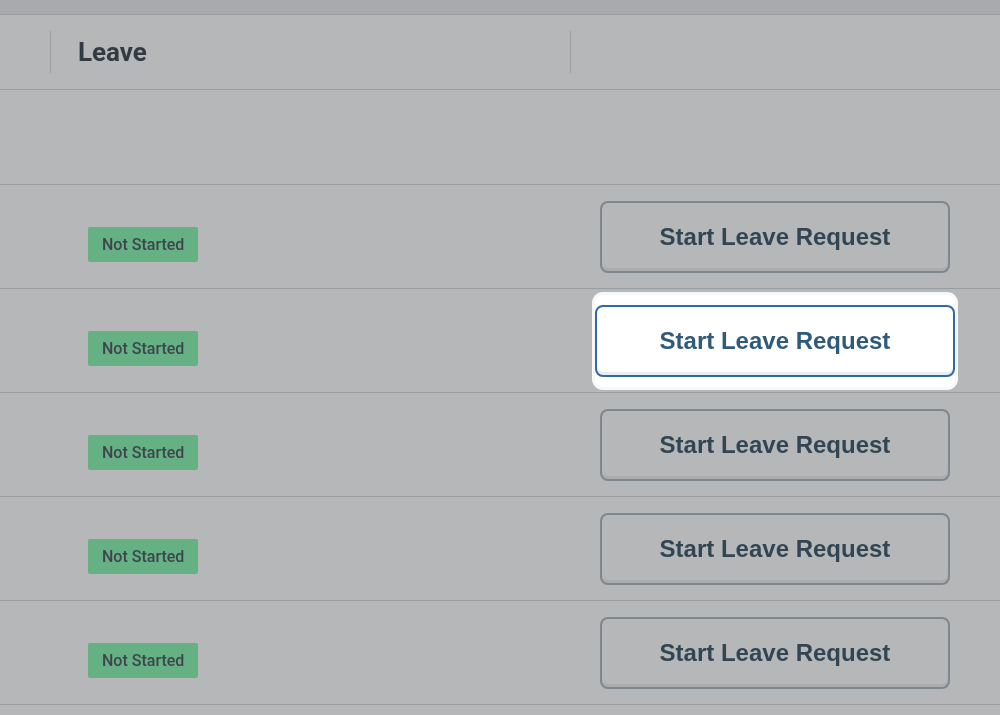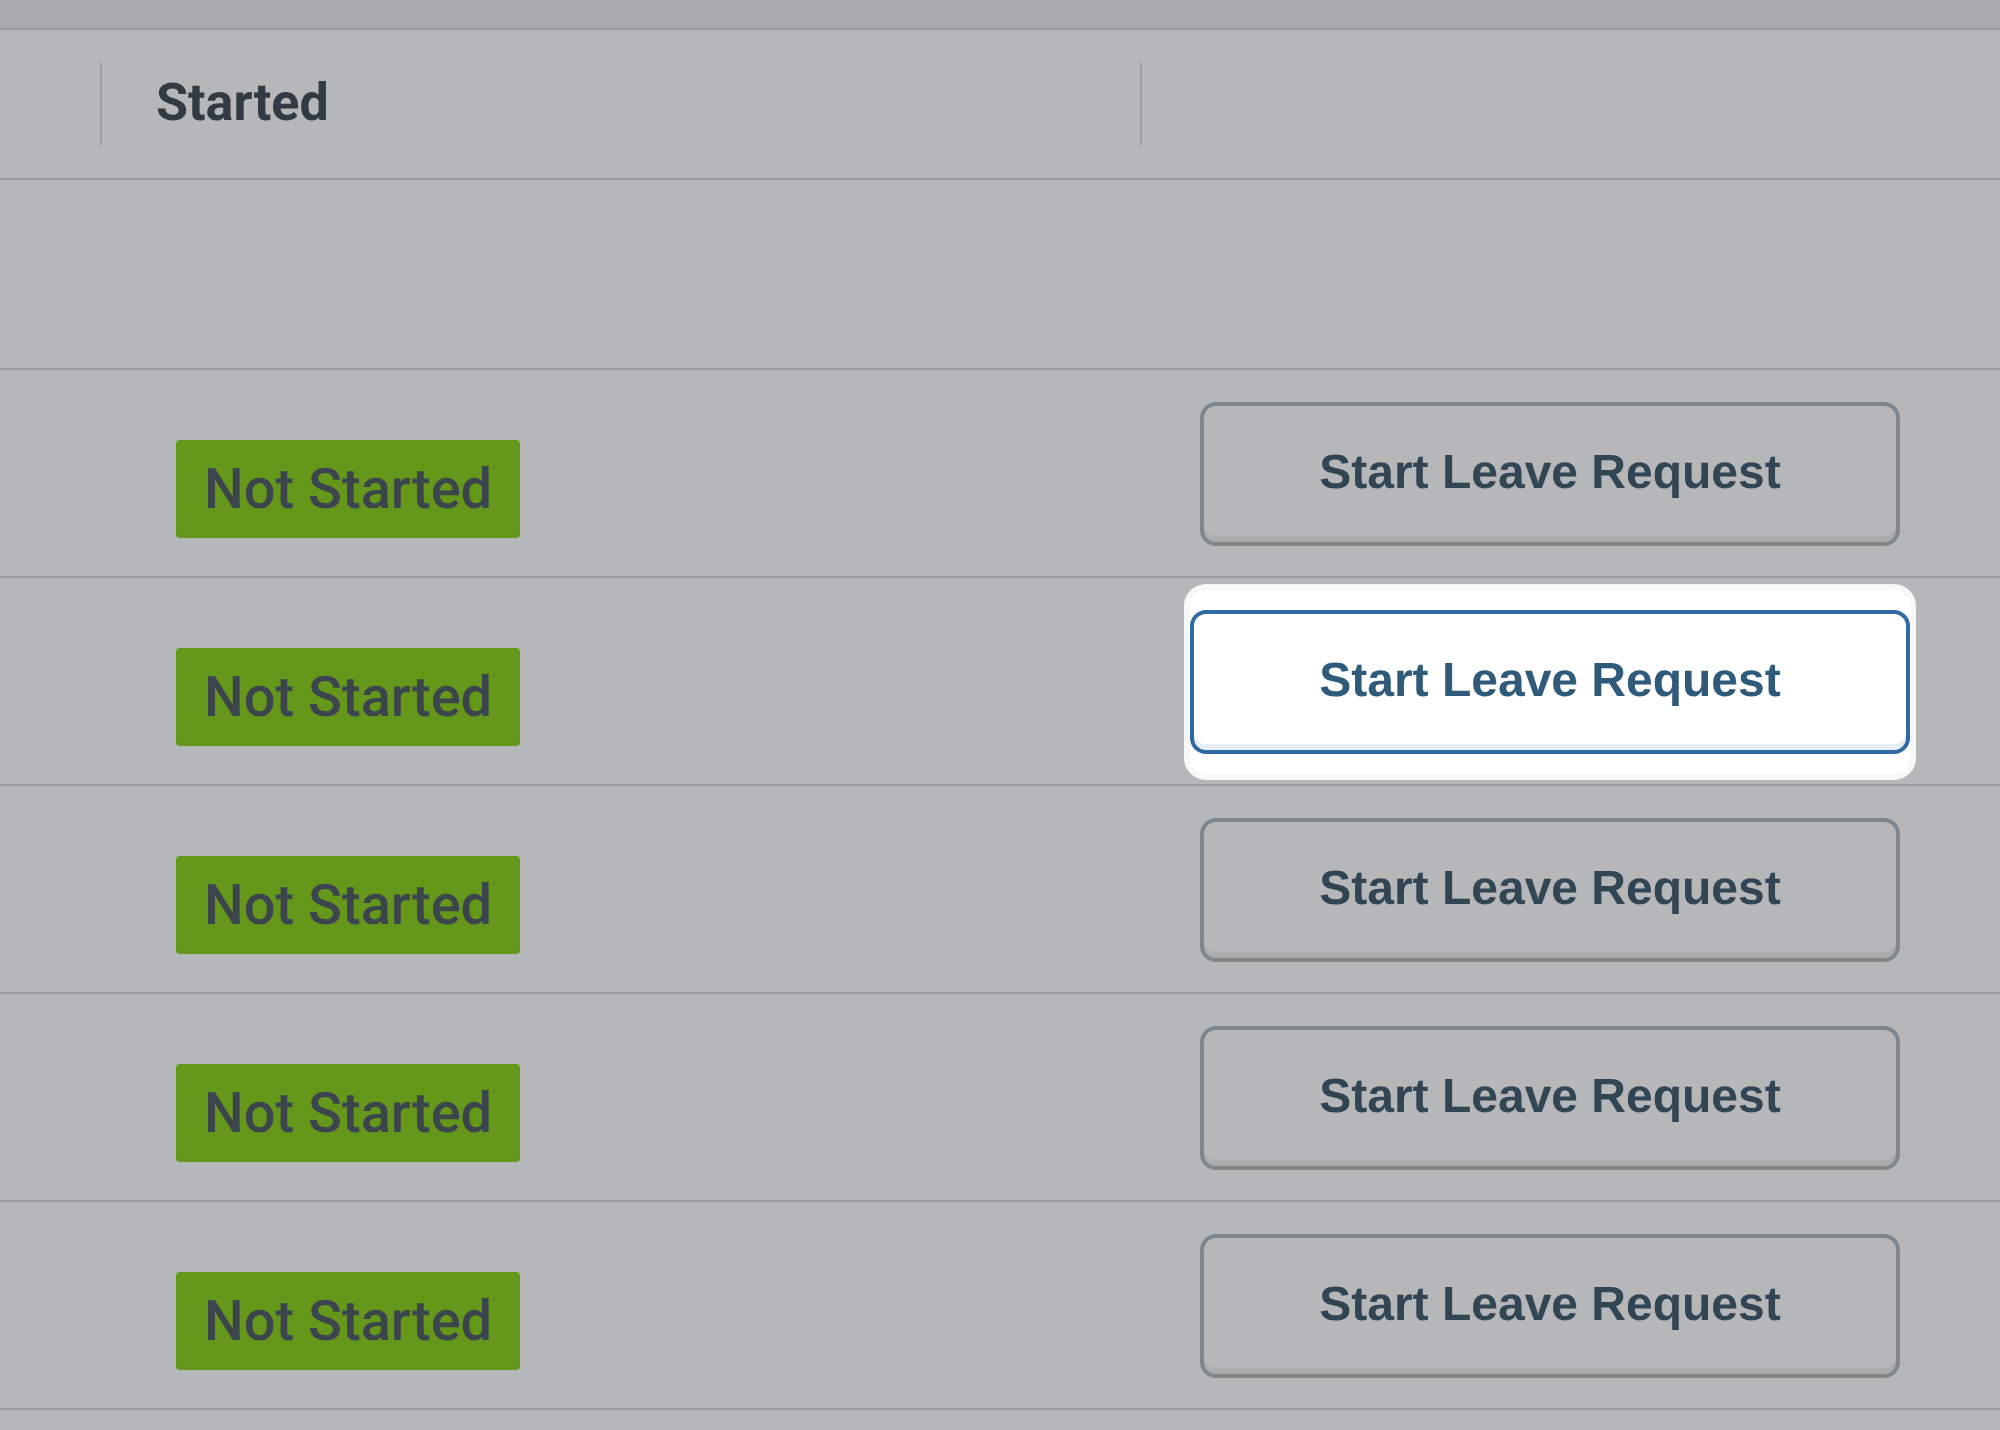--- a/index.html
+++ b/index.html
@@ -68,23 +68,23 @@
   .row {
     height: 103px;
     border-bottom: 1px solid #cfd3d7;
     display: flex;
     align-items: center;
     position: relative;
   }
 
   .status-badge {
     margin-left: 88px;
-    background: #84cc16;
+    background: #86efac;
     color: #4a5560;
-    font-size: 28px;
+    font-size: 16px;
     font-weight: 500;
     padding: 8px 14px;
     border-radius: 2px;
     display: inline-block;
     margin-top: 16px;
   }
 
   .action-cell {
     position: absolute;
     left: 600px;
@@ -138,21 +138,21 @@
 </style>
 </head>
 <body>
 
 <div class="surface">
 
   <div class="topbar"></div>
 
   <div class="header-row">
     <div class="header-left-divider"></div>
-    <div class="header-label">Started</div>
+    <div class="header-label">Leave</div>
     <div class="header-right-divider"></div>
   </div>
 
   <div class="header-spacer"></div>
 
   <div class="row">
     <span class="status-badge">Not Started</span>
     <div class="action-cell">
       <button class="start-button">Start Leave Request</button>
     </div>

